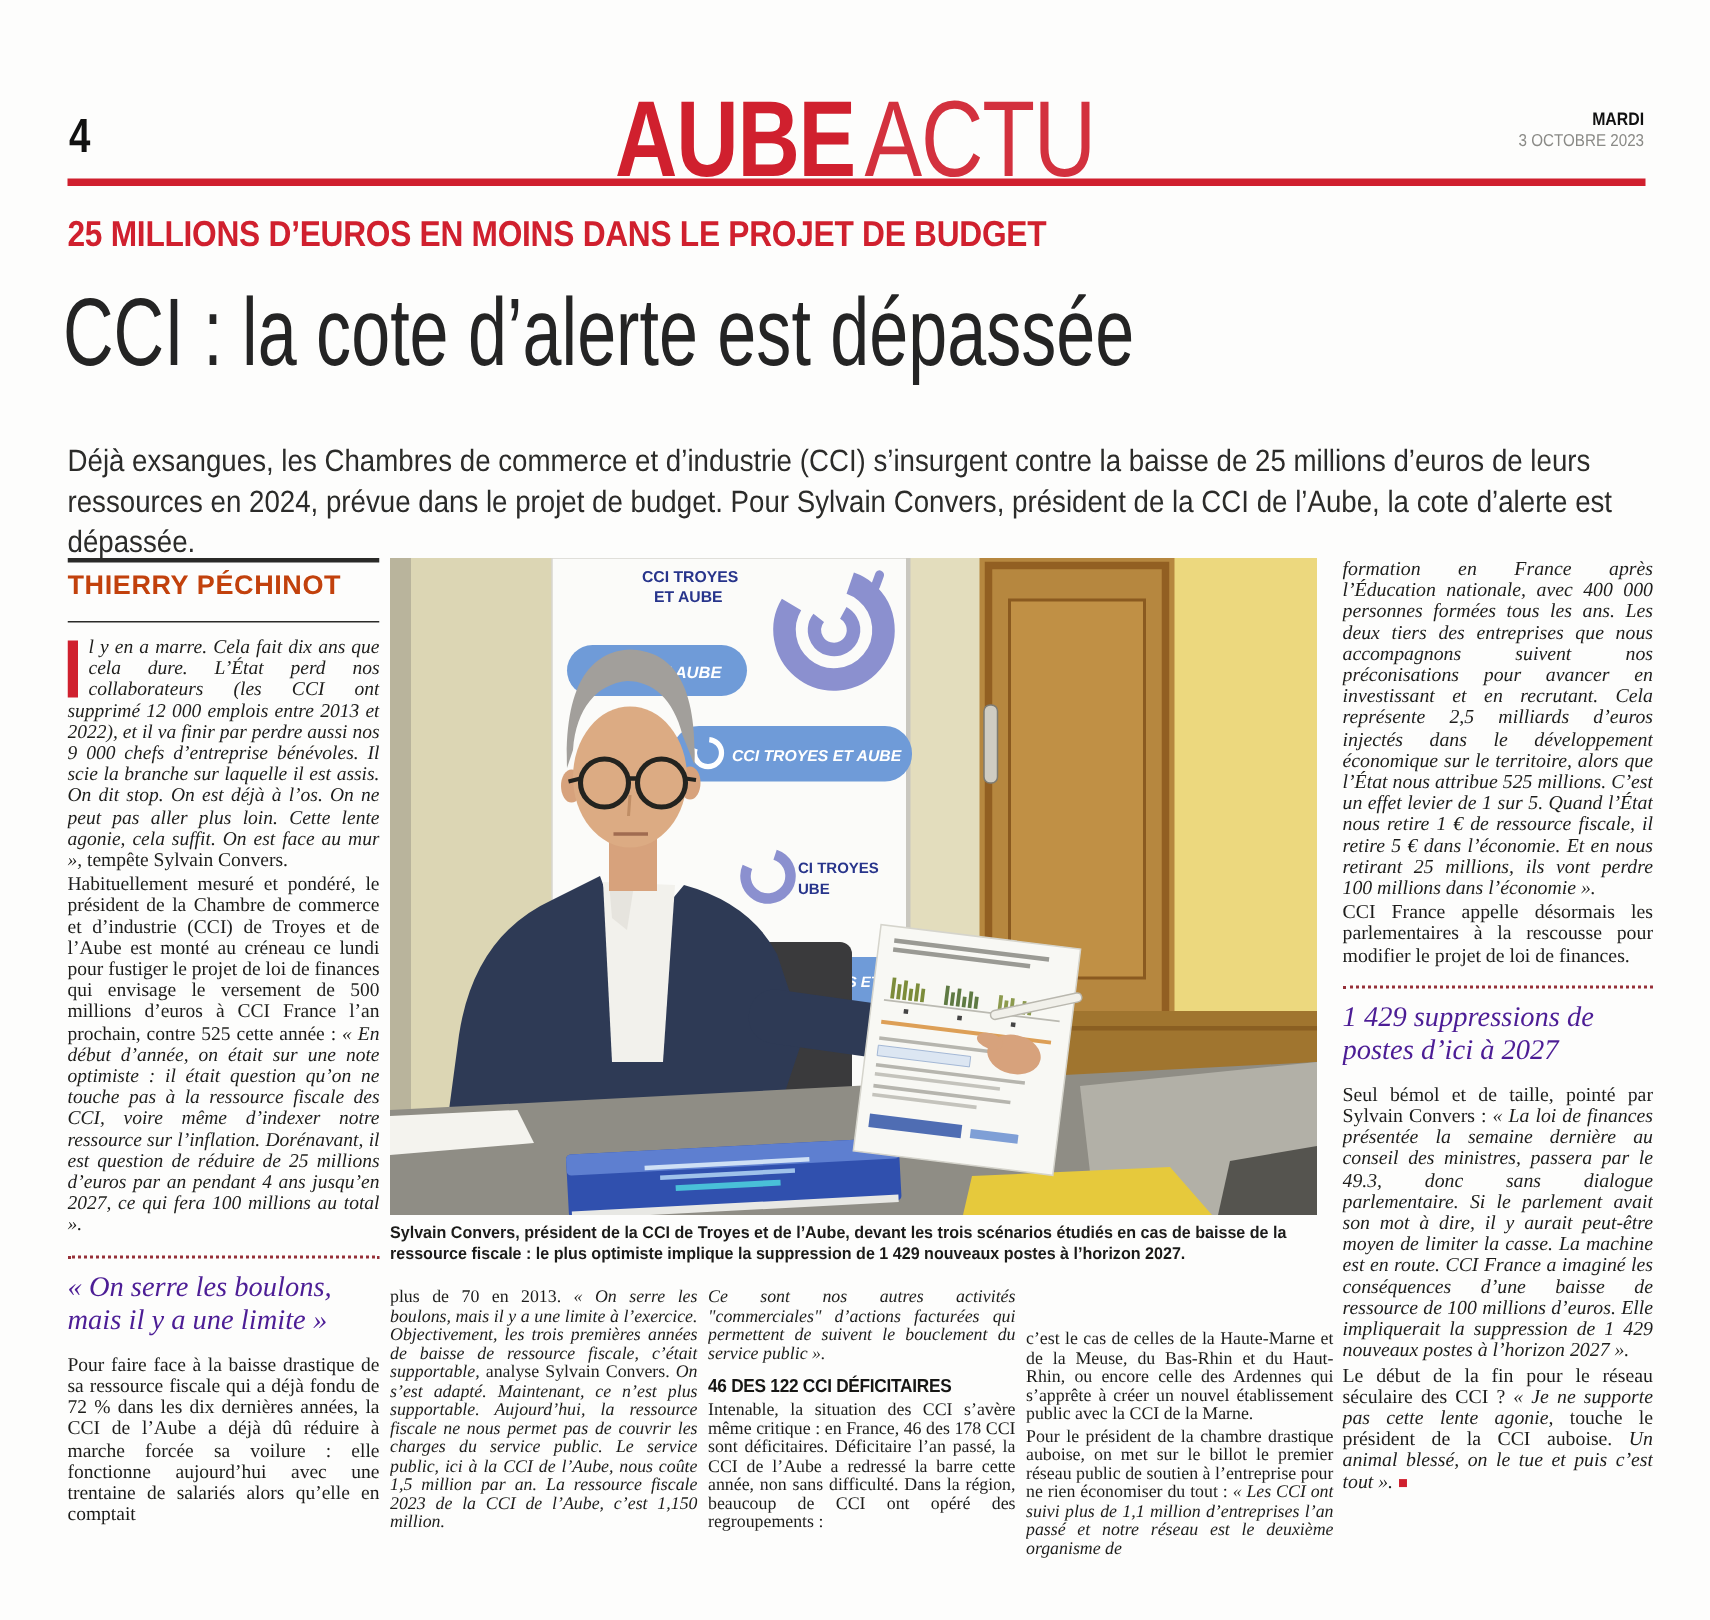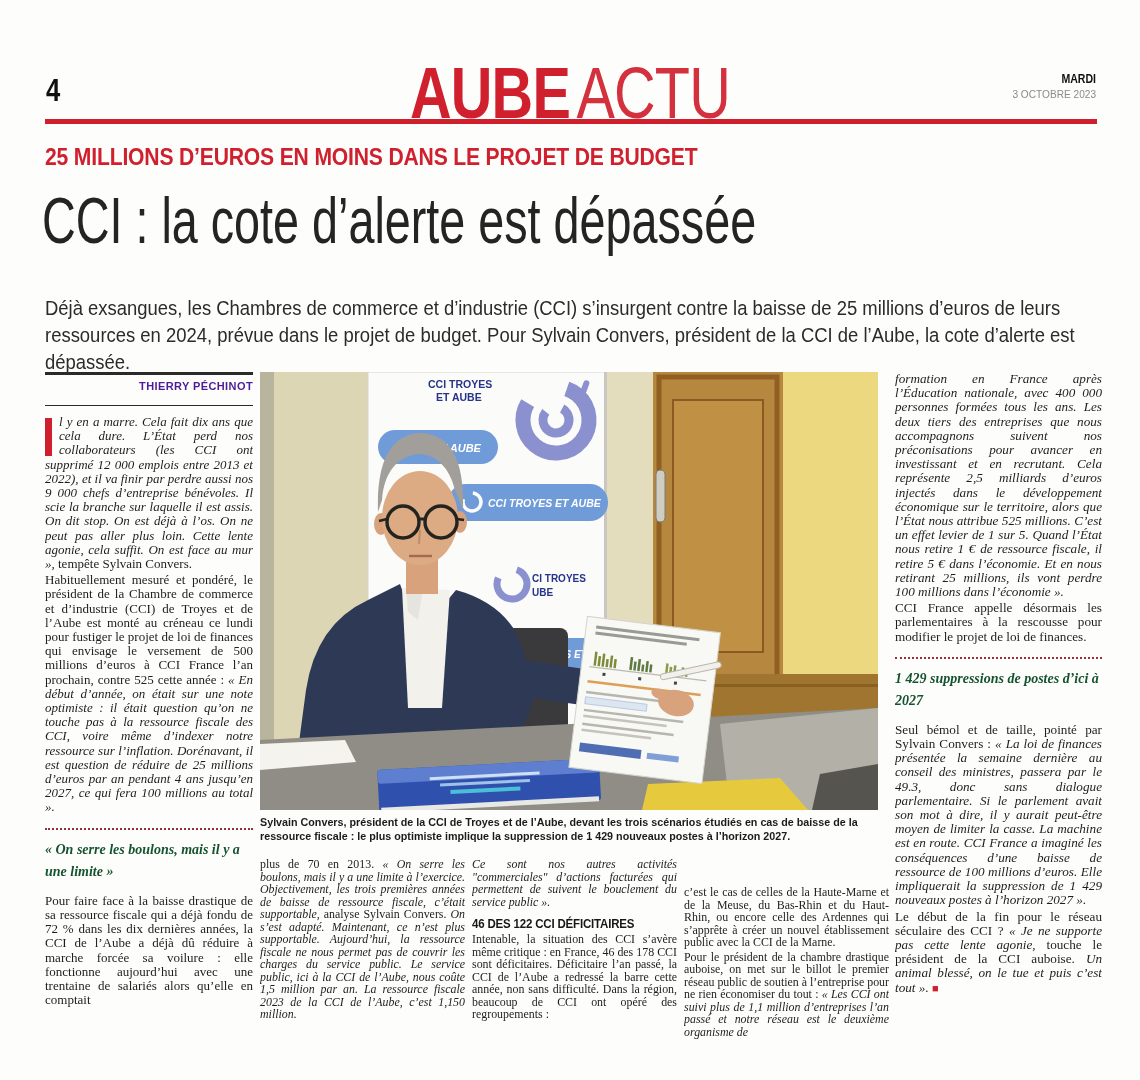--- a/index.html
+++ b/index.html
@@ -32,25 +32,25 @@
   .col-1{left:45px;top:372px;width:208px;height:708px;}
   .col-b2{left:260px;top:858px;width:205px;height:222px;}
   .col-b3{left:472px;top:858px;width:205px;height:222px;}
   .col-b4{left:684px;top:858px;width:205px;height:222px;margin-top:28px;}
   .col-r{left:895px;top:372px;width:207px;height:708px;}
   .blk-p{text-align:justify;font-size:13px;line-height:14.2px;margin:0 0 2px;}
   .col-b2 .blk-p,.col-b3 .blk-p,.col-b4 .blk-p{font-size:11.9px;line-height:12.5px;}
   .col-r .blk-p{font-size:13.2px;line-height:14.2px;}
   .seg-i{font-style:italic;}
   .seg-r{color:#d0202e;font-size:11px;}
-  .blk-byline{font-family:"Liberation Sans",sans-serif;font-weight:700;font-size:11px;
-        letter-spacing:.4px;color:#4c1d95;border-top:3px solid #2a2a28;border-bottom:1px solid #2a2a28;
-        padding:5px 0 13px;margin:0 0 9px;text-align:right;}
+  .blk-byline{font-family:"Liberation Sans",sans-serif;font-weight:700;font-size:18px;
+        letter-spacing:.4px;color:#c2410c;border-top:3px solid #2a2a28;border-bottom:1px solid #2a2a28;
+        padding:5px 0 13px;margin:0 0 9px;}
   .blk-quote-red{border-top:2px dotted #963038;margin:13px 0 11px;padding-top:9px;
-        color:#14532d;font-style:italic;font-size:14px;line-height:22px;font-weight:700;}
+        color:#4c1d95;font-style:italic;font-size:19px;line-height:22px;font-weight:400;}
   .blk-subhead{font-family:"Liberation Sans",sans-serif;font-weight:700;font-size:12.5px;
         letter-spacing:-.2px;color:#161614;margin:9px 0 2px;transform:scaleX(.92);transform-origin:left;white-space:nowrap;}
   .dropcap{float:left;width:7px;height:38px;background:#d0202e;margin:3px 7px 1px 0;}
   
   .photo{position:absolute;left:260px;top:372px;width:618px;height:438px;display:block;}
   .caption{position:absolute;left:260px;top:815px;width:652px;font-family:"Liberation Sans",sans-serif;
         font-weight:700;font-size:11.3px;line-height:14px;color:#1b1b19;
         transform:scaleX(.95);transform-origin:left;}
   svg text{font-family:"Liberation Sans",sans-serif;}
 </style>

